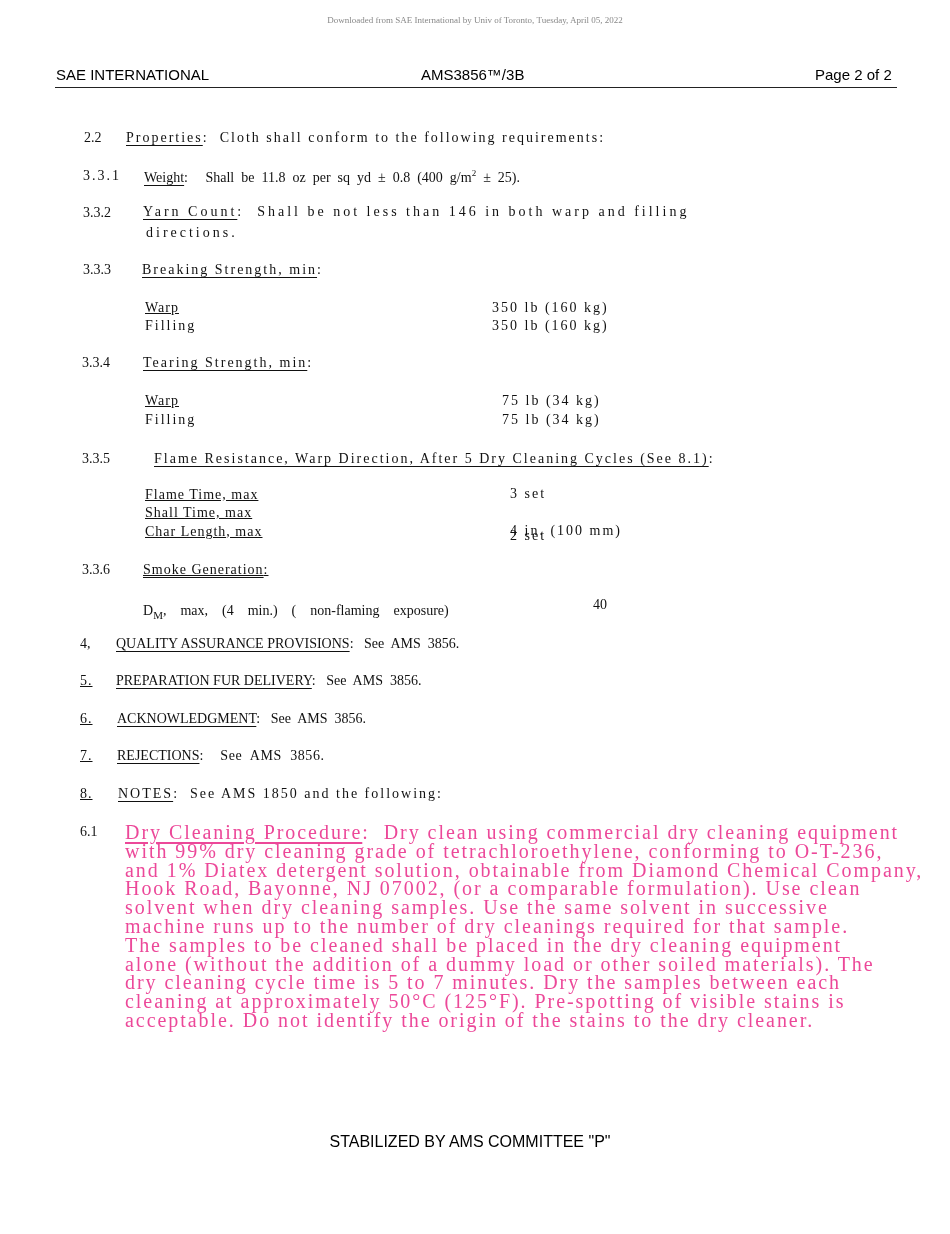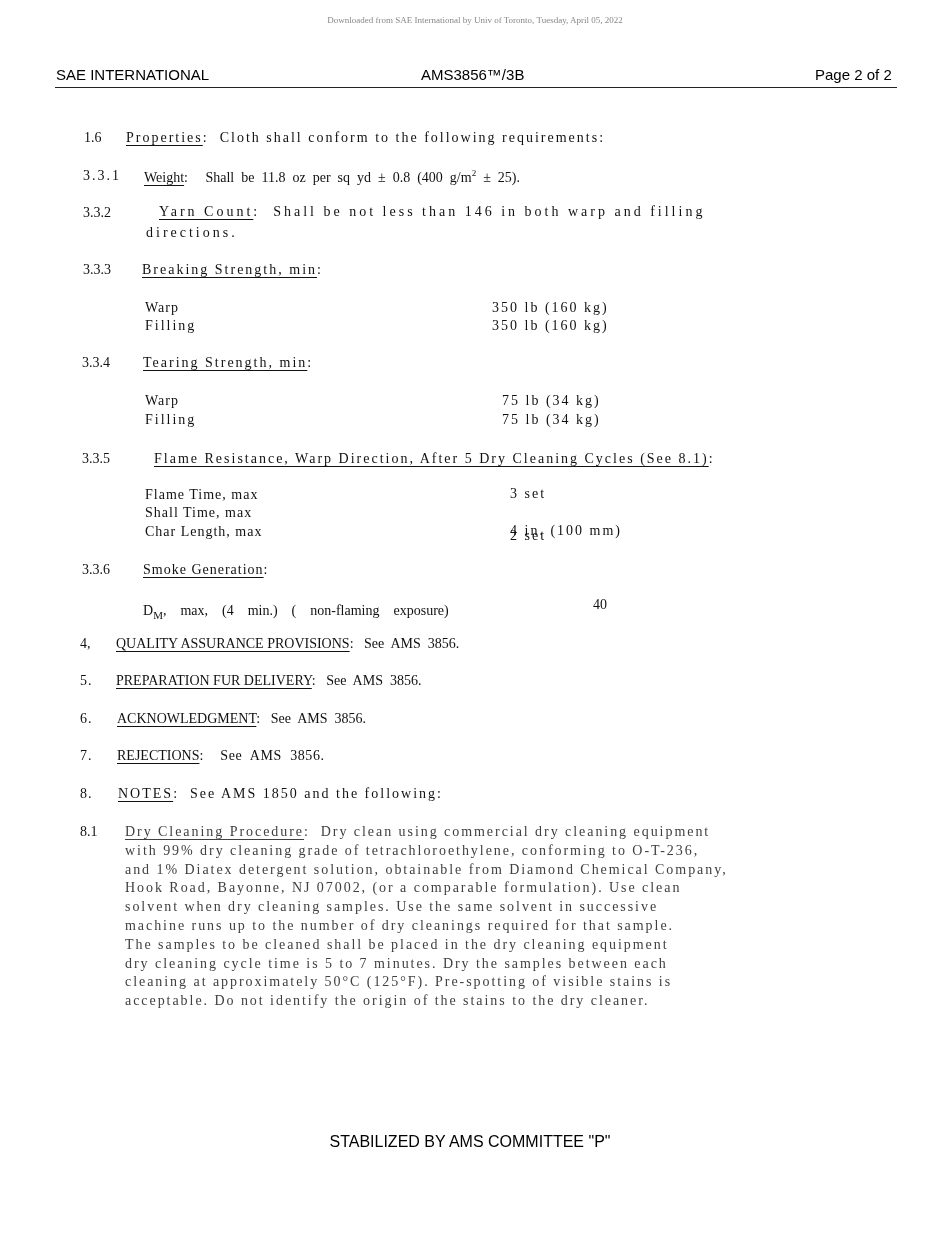--- a/index.html
+++ b/index.html
@@ -6,48 +6,48 @@
   body { width: 950px; height: 1234px; position: relative; overflow: hidden; color: #111; }
   .serif { font-family: "Liberation Serif", "DejaVu Serif", serif; }
   .sans { font-family: "Liberation Sans", "DejaVu Sans", sans-serif; }
   .abs { position: absolute; white-space: nowrap; }
   .dl-note { top: 15px; left: 0; width: 950px; text-align: center; font-size: 9px; color: #888; }
   .hdr { top: 66px; font-size: 15px; color: #000; }
   .hdr-rule { position: absolute; top: 87px; left: 55px; width: 842px; height: 1px; background: #222; }
   .t { font-size: 14px; color: #111; }
   .sp3 { letter-spacing: 3px; }
   .sp2 { letter-spacing: 2px; }
-  .sp1 { letter-spacing: 1px; }
+  .sp1 { letter-spacing: 1px; text-decoration: underline; }
   .u { text-decoration: underline; text-underline-offset: 3px; }
   sub { font-size: 11px; vertical-align: -4px; }
   sup { font-size: 9px; vertical-align: 6px; }
-  .para { position: absolute; left: 125px; top: 823px; width: 760px; font-size: 14px; letter-spacing: 1.95px; line-height: 18.8px; color: #404040; }
+  .para { position: absolute; left: 125px; top: 823px; width: 760px; font-size: 20px; letter-spacing: 1.95px; line-height: 18.8px; color: #ec4899; }
   .para .line { display: block; white-space: nowrap; }
   .footer { top: 1133px; left: 0; width: 940px; text-align: center; font-size: 16px; color: #000; }
 </style>
 </head>
 <body>
 
 <div class="abs serif dl-note">Downloaded from SAE International by Univ of Toronto, Tuesday, April 05, 2022</div>
 
 <div class="abs sans hdr" style="left:56px;">SAE INTERNATIONAL</div>
 <div class="abs sans hdr" style="left:421px;">AMS3856™/3B</div>
 <div class="abs sans hdr" style="left:815px;">Page 2 of 2</div>
 <div class="hdr-rule"></div>
 
-<div class="abs serif t" style="left:84px; top:130px;">1.6</div>
+<div class="abs serif t" style="left:84px; top:130px;">2.2</div>
 <div class="abs serif t sp2" style="left:126px; top:130px;">
   <span class="u">Properties</span><span style="white-space:pre;">:  Cloth shall conform to the following requirements:</span>
 </div>
 
 <div class="abs serif t sp2" style="left:83px; top:168px;">3.3.1</div>
 <div class="abs serif t" style="left:144px; top:168px; white-space:pre;"><span class="u">Weight</span><span>:     Shall  be  11.8  oz  per  sq  yd  ±  0.8  (400  g/m</span><sup>2</sup><span>  ±  25).</span></div>
 
 <div class="abs serif t" style="left:83px; top:205px;">3.3.2</div>
-<div class="abs serif t sp3" style="left:143px; top:204px; white-space:pre;margin-left:16px;"><span class="u">Yarn Count</span><span>:  Shall be not less than 146 in both warp and filling</span></div>
+<div class="abs serif t sp3" style="left:143px; top:204px; white-space:pre;"><span class="u">Yarn Count</span><span>:  Shall be not less than 146 in both warp and filling</span></div>
 <div class="abs serif t sp3" style="left:146px; top:225px;">directions.</div>
 
 <div class="abs serif t" style="left:83px; top:262px;">3.3.3</div>
 <div class="abs serif t sp2" style="left:142px; top:262px;"><span class="u">Breaking Strength, min</span><span>:</span></div>
 <div class="abs serif t sp1" style="left:145px; top:300px;">Warp</div>
 <div class="abs serif t sp2" style="left:492px; top:300px;">350 lb (160 kg)</div>
 <div class="abs serif t sp2" style="left:145px; top:318px;">Filling</div>
 <div class="abs serif t sp2" style="left:492px; top:318px;">350 lb (160 kg)</div>
 
 <div class="abs serif t" style="left:82px; top:355px;">3.3.4</div>
@@ -79,27 +79,28 @@
 
 <div class="abs serif t sp1" style="left:80px; top:711px;">6.</div>
 <div class="abs serif t" style="left:117px; top:711px; white-space:pre;"><span class="u">ACKNOWLEDGMENT</span><span>:   See  AMS  3856.</span></div>
 
 <div class="abs serif t sp1" style="left:80px; top:748px;">7.</div>
 <div class="abs serif t" style="left:117px; top:748px; white-space:pre;"><span class="u">REJECTIONS</span><span style="letter-spacing:0.6px;">:    See  AMS  3856.</span></div>
 
 <div class="abs serif t sp1" style="left:80px; top:786px;">8.</div>
 <div class="abs serif t sp2" style="left:118px; top:786px; white-space:pre;"><span class="u">NOTES</span><span>:  See AMS 1850 and the following:</span></div>
 
-<div class="abs serif t" style="left:80px; top:824px;">8.1</div>
+<div class="abs serif t" style="left:80px; top:824px;">6.1</div>
 <div class="para serif">
   <span class="line" style="white-space:pre;"><span class="u">Dry Cleaning Procedure</span><span>:  Dry clean using commercial dry cleaning equipment</span></span>
   <span class="line">with 99% dry cleaning grade of tetrachloroethylene, conforming to O-T-236,</span>
   <span class="line">and 1% Diatex detergent solution, obtainable from Diamond Chemical Company,</span>
   <span class="line">Hook Road, Bayonne, NJ 07002, (or a comparable formulation).  Use clean</span>
   <span class="line">solvent when dry cleaning samples.  Use the same solvent in successive</span>
   <span class="line">machine runs up to the number of dry cleanings required for that sample.</span>
   <span class="line">The samples to be cleaned shall be placed in the dry cleaning equipment</span>
+  <span class="line">alone (without the addition of a dummy load or other soiled materials).  The</span>
   <span class="line">dry cleaning cycle time is 5 to 7 minutes.  Dry the samples between each</span>
   <span class="line">cleaning at approximately 50°C (125°F).  Pre-spotting of visible stains is</span>
   <span class="line">acceptable.  Do not identify the origin of the stains to the dry cleaner.</span>
 </div>
 
 <div class="abs sans footer">STABILIZED BY AMS COMMITTEE "P"</div>
 
 </body></html>

